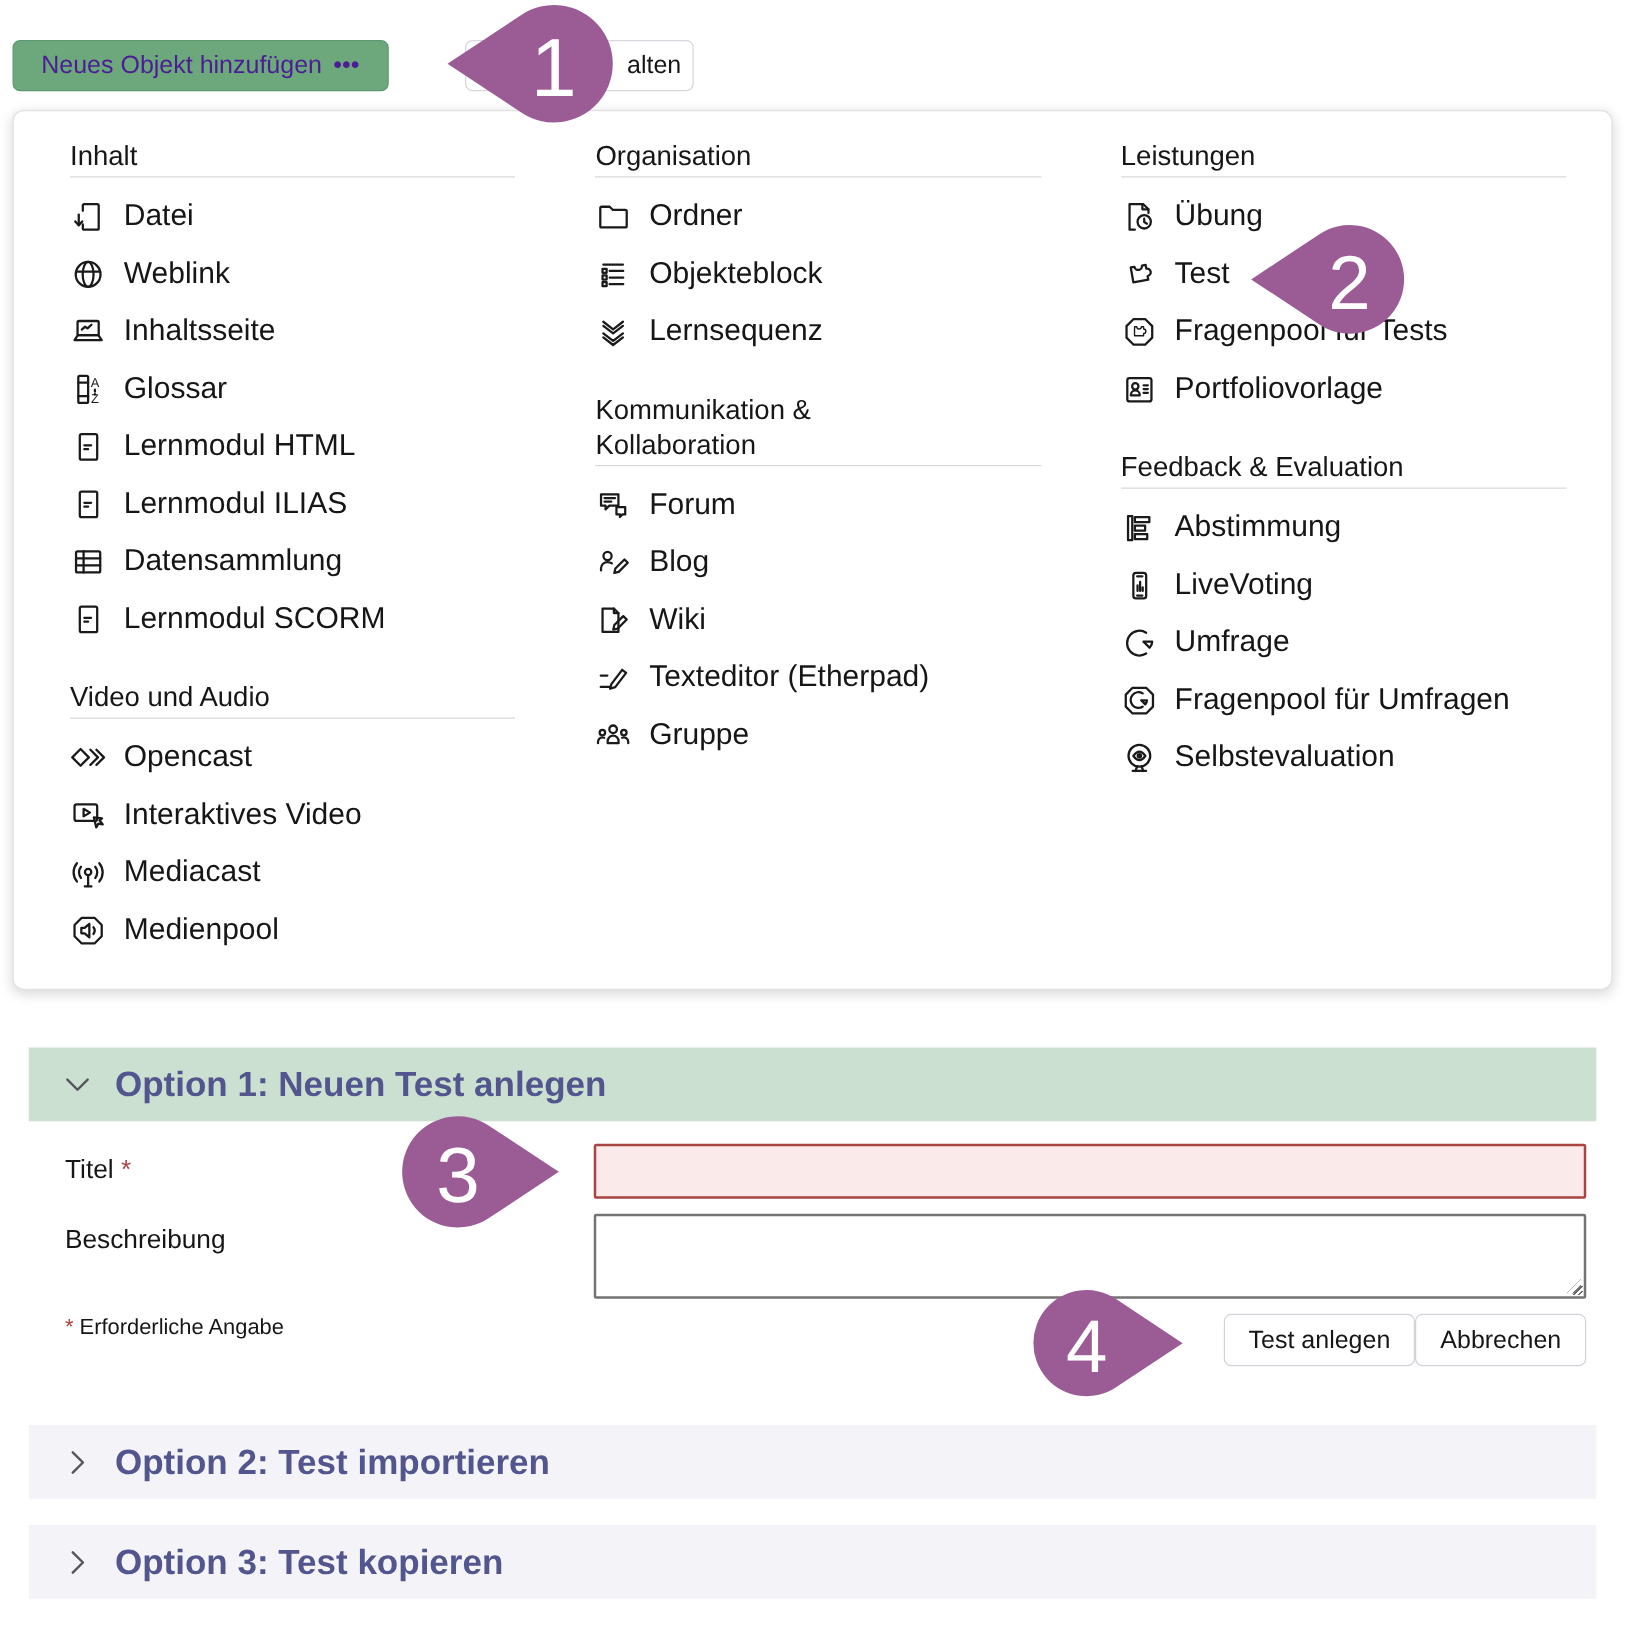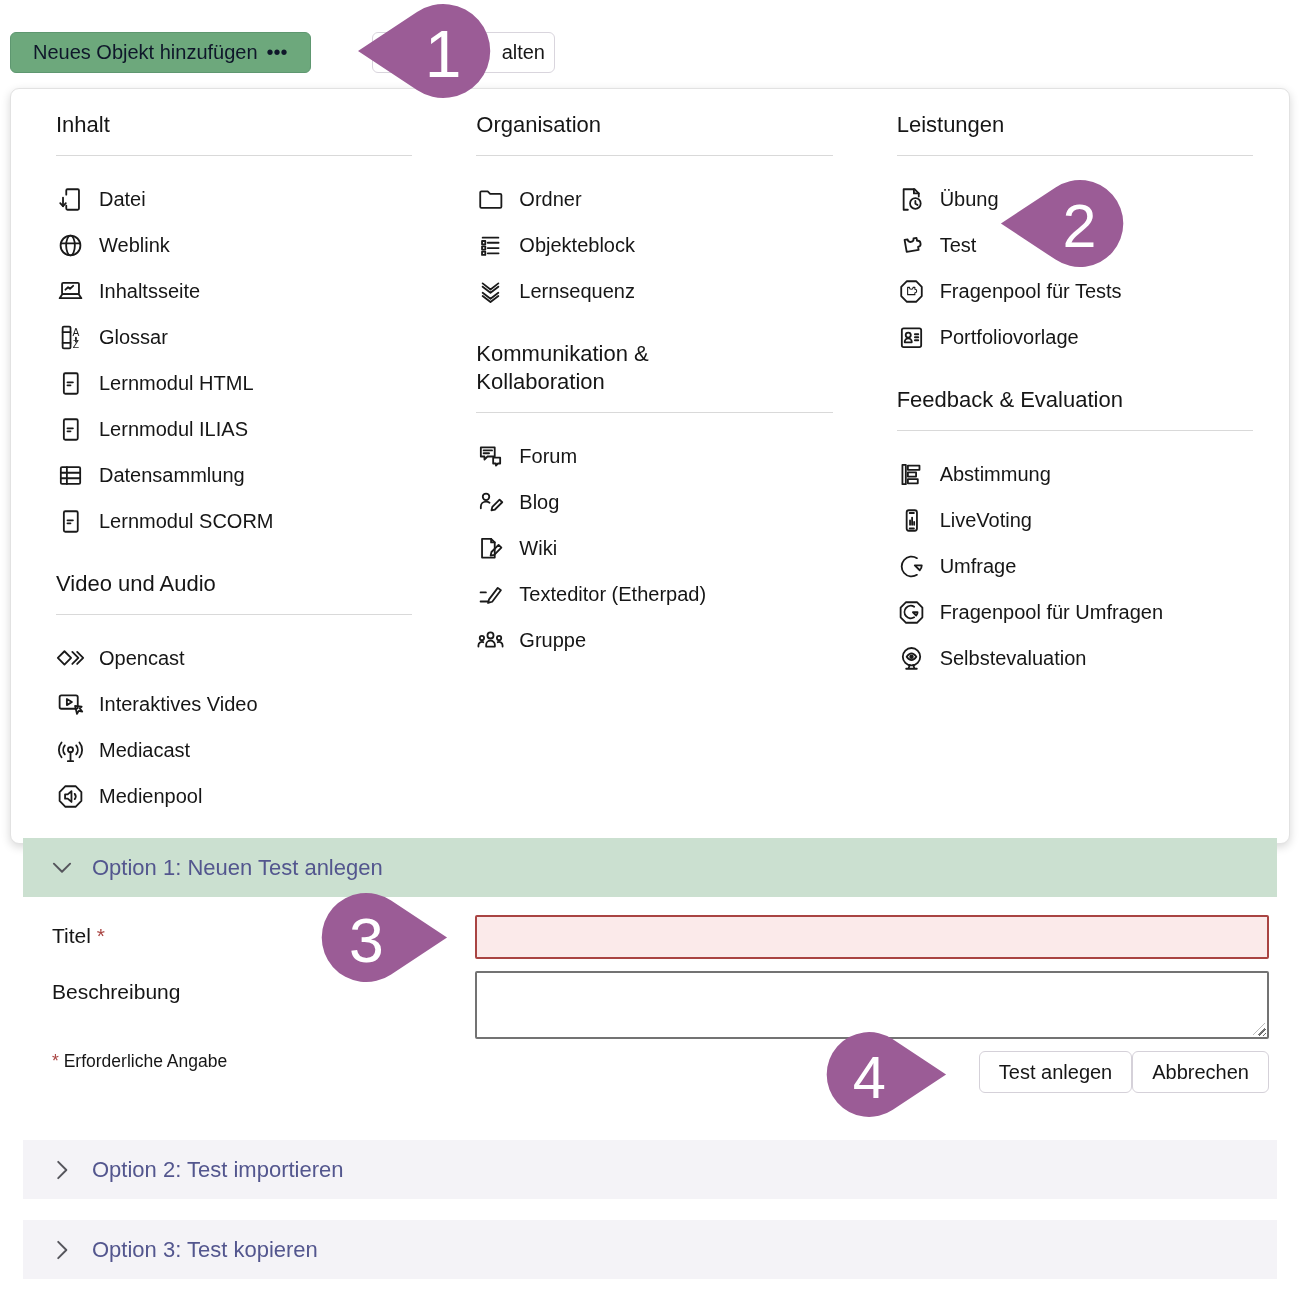--- a/index.html
+++ b/index.html
@@ -8,43 +8,43 @@
     --heading-purple:#53568E; --err:#A94442; --err-bg:#FBEAEA;
   }
   *{box-sizing:border-box;margin:0;padding:0}
   html,body{width:1300px;height:1300px;background:#fff;
     font-family:"Liberation Sans","DejaVu Sans",sans-serif;color:#161616;overflow:hidden}
   #stage{position:relative;width:1300px;height:1300px}
 
   
   .btn-green{position:absolute;left:10px;top:32px;height:41px;padding:0 22px;
     background:var(--brand-green);border:1px solid var(--brand-green-border);
-    border-radius:6px;font-size:20px;color:#0f172a;display:flex;align-items:center;gap:9px;cursor:pointer}
+    border-radius:6px;font-size:20px;color:#4c1d95;display:flex;align-items:center;gap:9px;cursor:pointer}
   .btn-partial{position:absolute;left:372px;top:32px;width:183px;height:41px;background:#fff;
     border:1px solid #d9d5dd;border-radius:6px;font-size:20px;color:#161616;
     display:flex;align-items:center;justify-content:flex-end;padding-right:9px;cursor:pointer}
 
   
   .panel{position:absolute;left:10px;top:88px;width:1280px;min-height:704px;background:#fff;
     border:1px solid #e2e2e2;border-radius:9px;box-shadow:0 3px 10px rgba(0,0,0,.16);
     padding:18px 36px 24px 45px}
   .menu-grid{display:grid;grid-template-columns:repeat(3,1fr);column-gap:64px}
   .section+.section{margin-top:22px}
-  .section-head{border-bottom:1px solid #d9d9d9;padding:4px 0 16px;margin-bottom:20px}
+  .section-head{border-bottom:1px solid #d9d9d9;padding:4px 0 2px;margin-bottom:8px}
   .section-title{font-size:22px;line-height:28px;display:inline-block;hyphens:auto}
   .section-title.narrow{max-width:300px}
   .menu-item{display:flex;align-items:center;gap:14px;height:46px;cursor:pointer}
-  .menu-item .lbl{font-size:20px}
+  .menu-item .lbl{font-size:24px}
   .gicon{width:29px;height:29px;flex:0 0 29px;fill:none;stroke:#1a1a1a;stroke-width:1.5;
     stroke-linecap:round;stroke-linejoin:round}
 
   
   .opt-bar{position:absolute;left:23px;width:1254px;height:59px;display:flex;align-items:center;
     gap:17px;padding-left:26px;cursor:pointer}
-  .opt-bar .title{font-size:22px;font-weight:400;color:var(--heading-purple)}
+  .opt-bar .title{font-size:28px;font-weight:700;color:var(--heading-purple)}
   .bar-green{background:var(--section-green)}
   .bar-lav{background:var(--section-lav)}
   .chev{width:26px;height:26px;fill:none;stroke:#55555c;stroke-width:1.8;stroke-linecap:round;stroke-linejoin:round}
 
   
   .form{position:absolute;left:52px;top:915px;width:1217px}
   .frow{display:grid;grid-template-columns:423px 1fr;align-items:start}
   .frow+.frow{margin-top:12px}
   .flabel{font-size:21px;padding-top:9px}
   .req-star{color:var(--err)}

